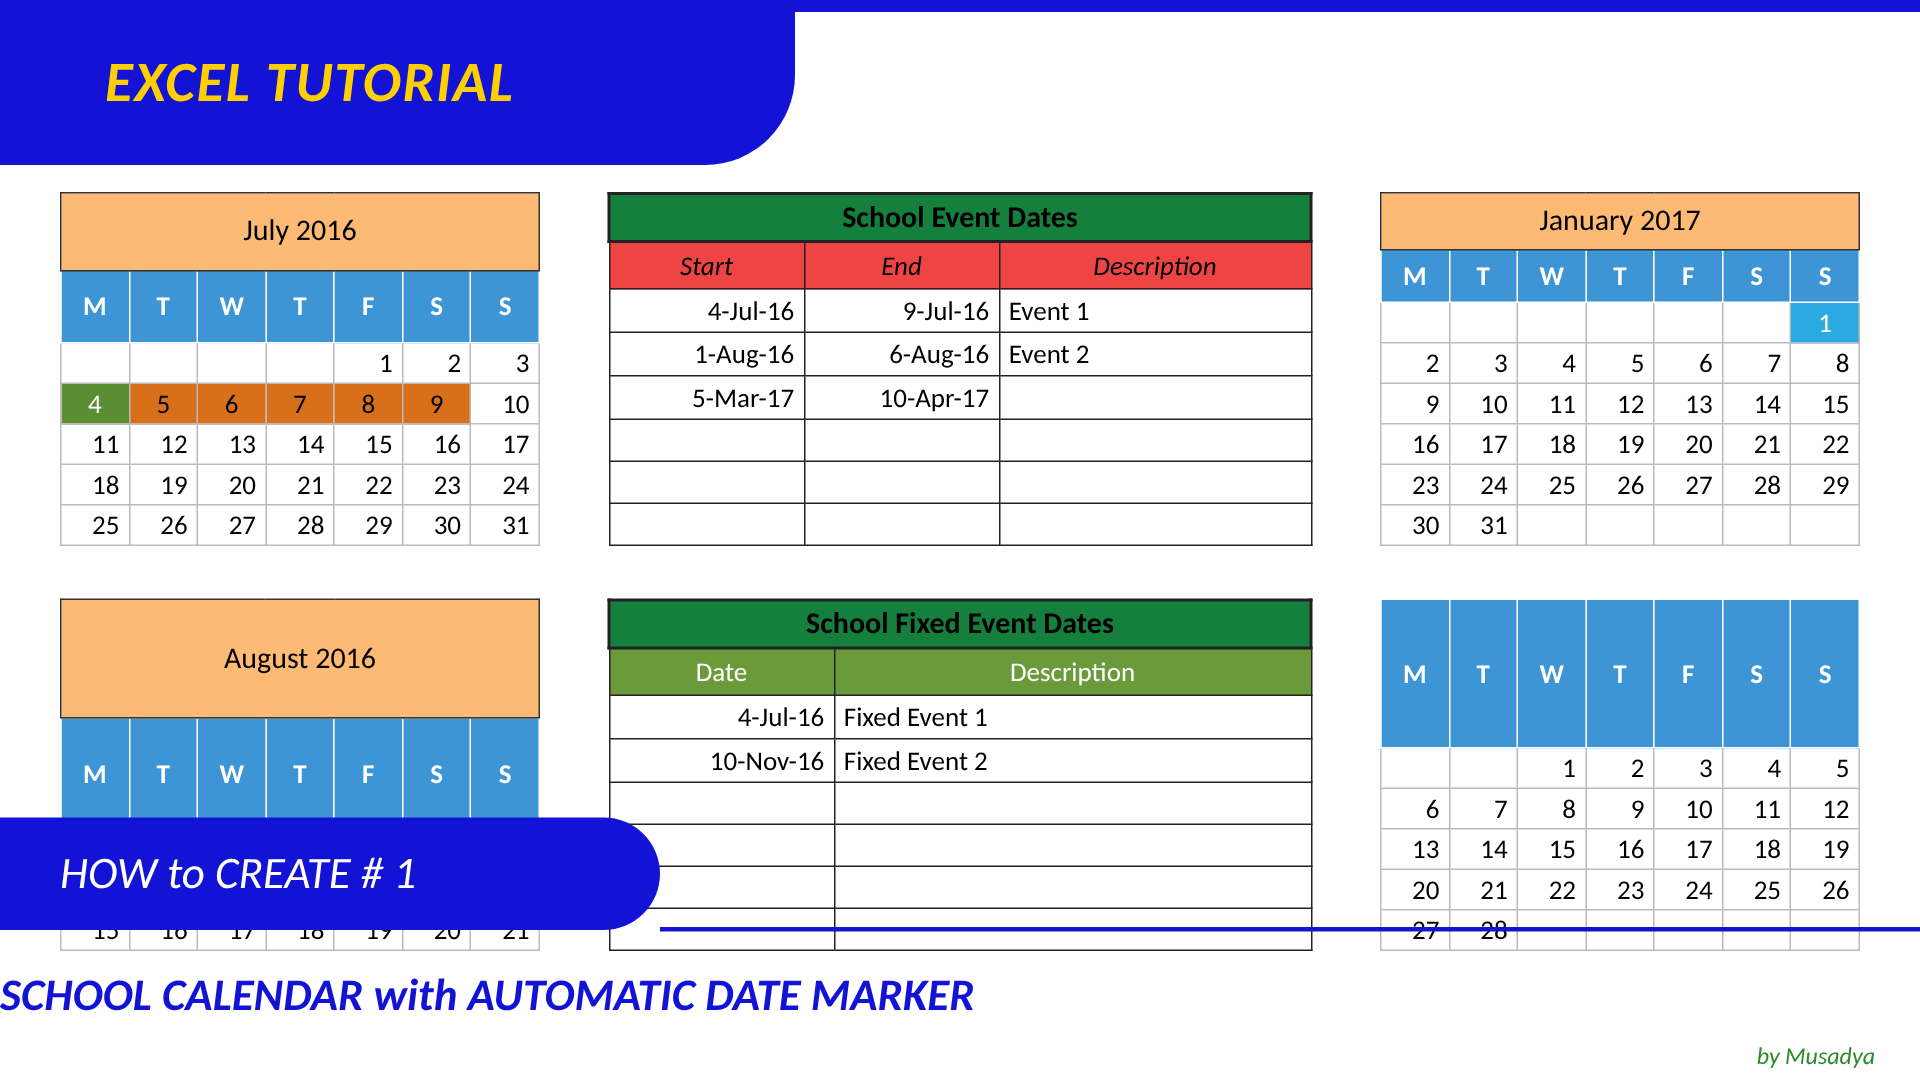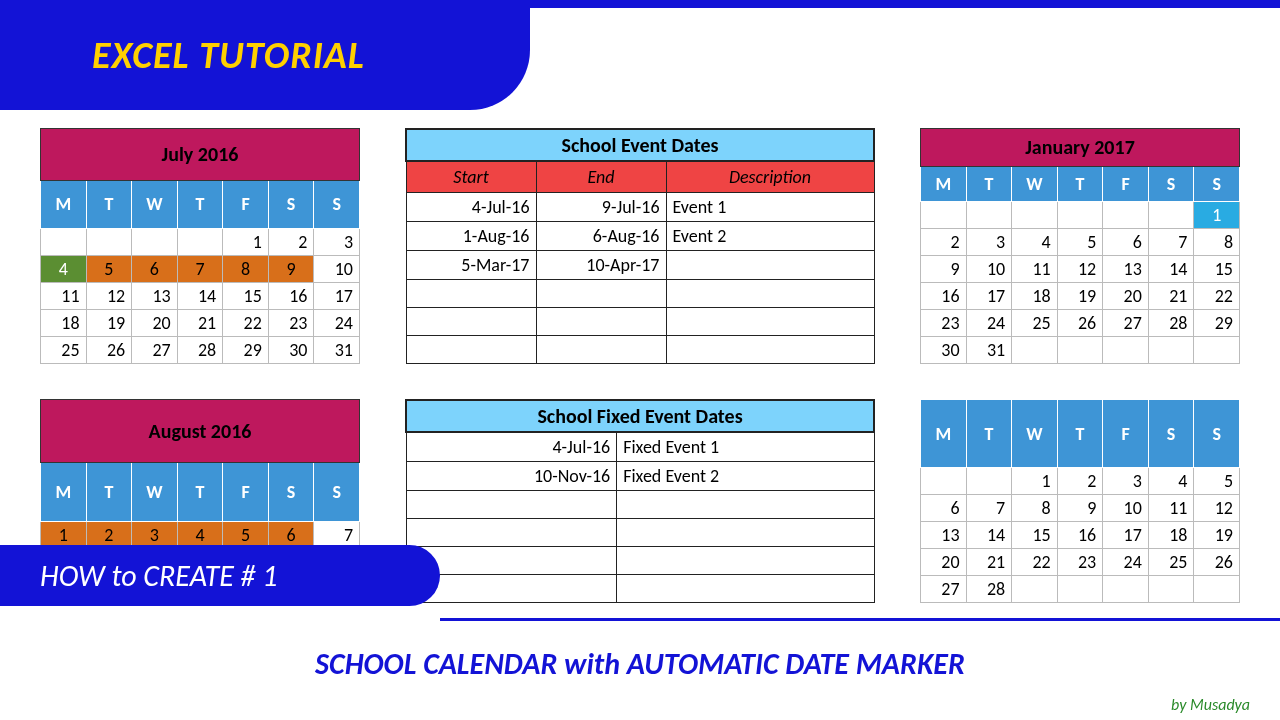--- a/index.html
+++ b/index.html
@@ -22,21 +22,20 @@
     display: flex;
     align-items: center;
     padding-left: 70px;
   }
   .top-banner span {
     color: #ffd000;
     font-style: italic;
     font-weight: bold;
     font-size: 38px;
     letter-spacing: 1px;
-    margin-left: 22px;
   }
   .blue-line-top {
     position: absolute;
     left: 530px; right: 0; top: 0;
     height: 8px;
     background: #1313d6;
   }
 
   .content {
     position: absolute;
@@ -49,24 +48,24 @@
     row-gap: 35px;
   }
 
   .cal {
     width: 320px;
     border-collapse: collapse;
     table-layout: fixed;
   }
   .cal th.title {
     border: 1px solid #333;
-    font-weight: bold;
+    font-weight: normal;
     font-size: 20px;
     padding: 3px 0;
-    background: #be185d;
+    background: #fdba74;
   }
   .cal .dow td {
     background: #3e95d6;
     color: #fff;
     font-weight: bold;
     text-align: center;
     font-size: 18px;
     border: 1px solid #fff;
     padding: 3px 0;
   }
@@ -84,21 +83,21 @@
 
   .events {
     width: 470px;
     border-collapse: collapse;
   }
   .events th.title {
     border: 2px solid #222;
     font-weight: bold;
     font-size: 20px;
     padding: 3px 0;
-    background: #7dd3fc;
+    background: #15803d;
   }
   .events .hdr td {
     text-align: center;
     font-size: 18px;
     padding: 4px 0;
     border: 1px solid #222;
   }
   .events.orange .hdr td { background:#ef4444; color:#000;font-style:italic; }
   .events.green  .hdr td { background:#6a9a3a; color:#fff; }
   .events td.cell {
@@ -108,21 +107,21 @@
     height: 28px;
   }
   .events td.cell.r { text-align: right; }
   .events td.cell.l { text-align: left; }
 
   .sub-banner {
     position: absolute;
     left: 0;
     top: 545px;
     width: 440px;
-    height: 61px;
+    height: 75px;
     background: #1313d6;
     border-top-right-radius: 55px;
     border-bottom-right-radius: 55px;
     display: flex;
     align-items: center;
     padding-left: 40px;
   }
   .sub-banner span {
     color: #fff;
     font-size: 30px;
@@ -133,21 +132,20 @@
     position: absolute;
     left: 440px; right: 0; top: 618px;
     height: 3px;
     background: #1313d6;
   }
 
   .footer-title {
     position: absolute;
     left: 0; right: 0;
     top: 645px;
-    text-align: center;
     color: #1313d6;
     font-size: 30px;
     font-weight: 600;
     font-style: italic;
   }
   .byline {
     position: absolute;
     right: 30px;
     bottom: 6px;
     color: #2a8a2a;
@@ -385,20 +383,24 @@
           <td class="day">21</td>
         </tr>
       </tbody>
     </table>
 
   <table class="events green">
     <tbody>
         <tr>
           <th class="title" colspan="2">School Fixed Event Dates</th>
         </tr>
+    <tr class="hdr">
+      <td style="width:150px">Date</td>
+      <td>Description</td>
+    </tr>
     </tbody>
       <tbody id="fixed-body">
         <tr>
           <td class="cell r">4-Jul-16</td>
           <td class="cell l">Fixed Event 1</td>
         </tr>
         <tr>
           <td class="cell r">10-Nov-16</td>
           <td class="cell l">Fixed Event 2</td>
         </tr>

